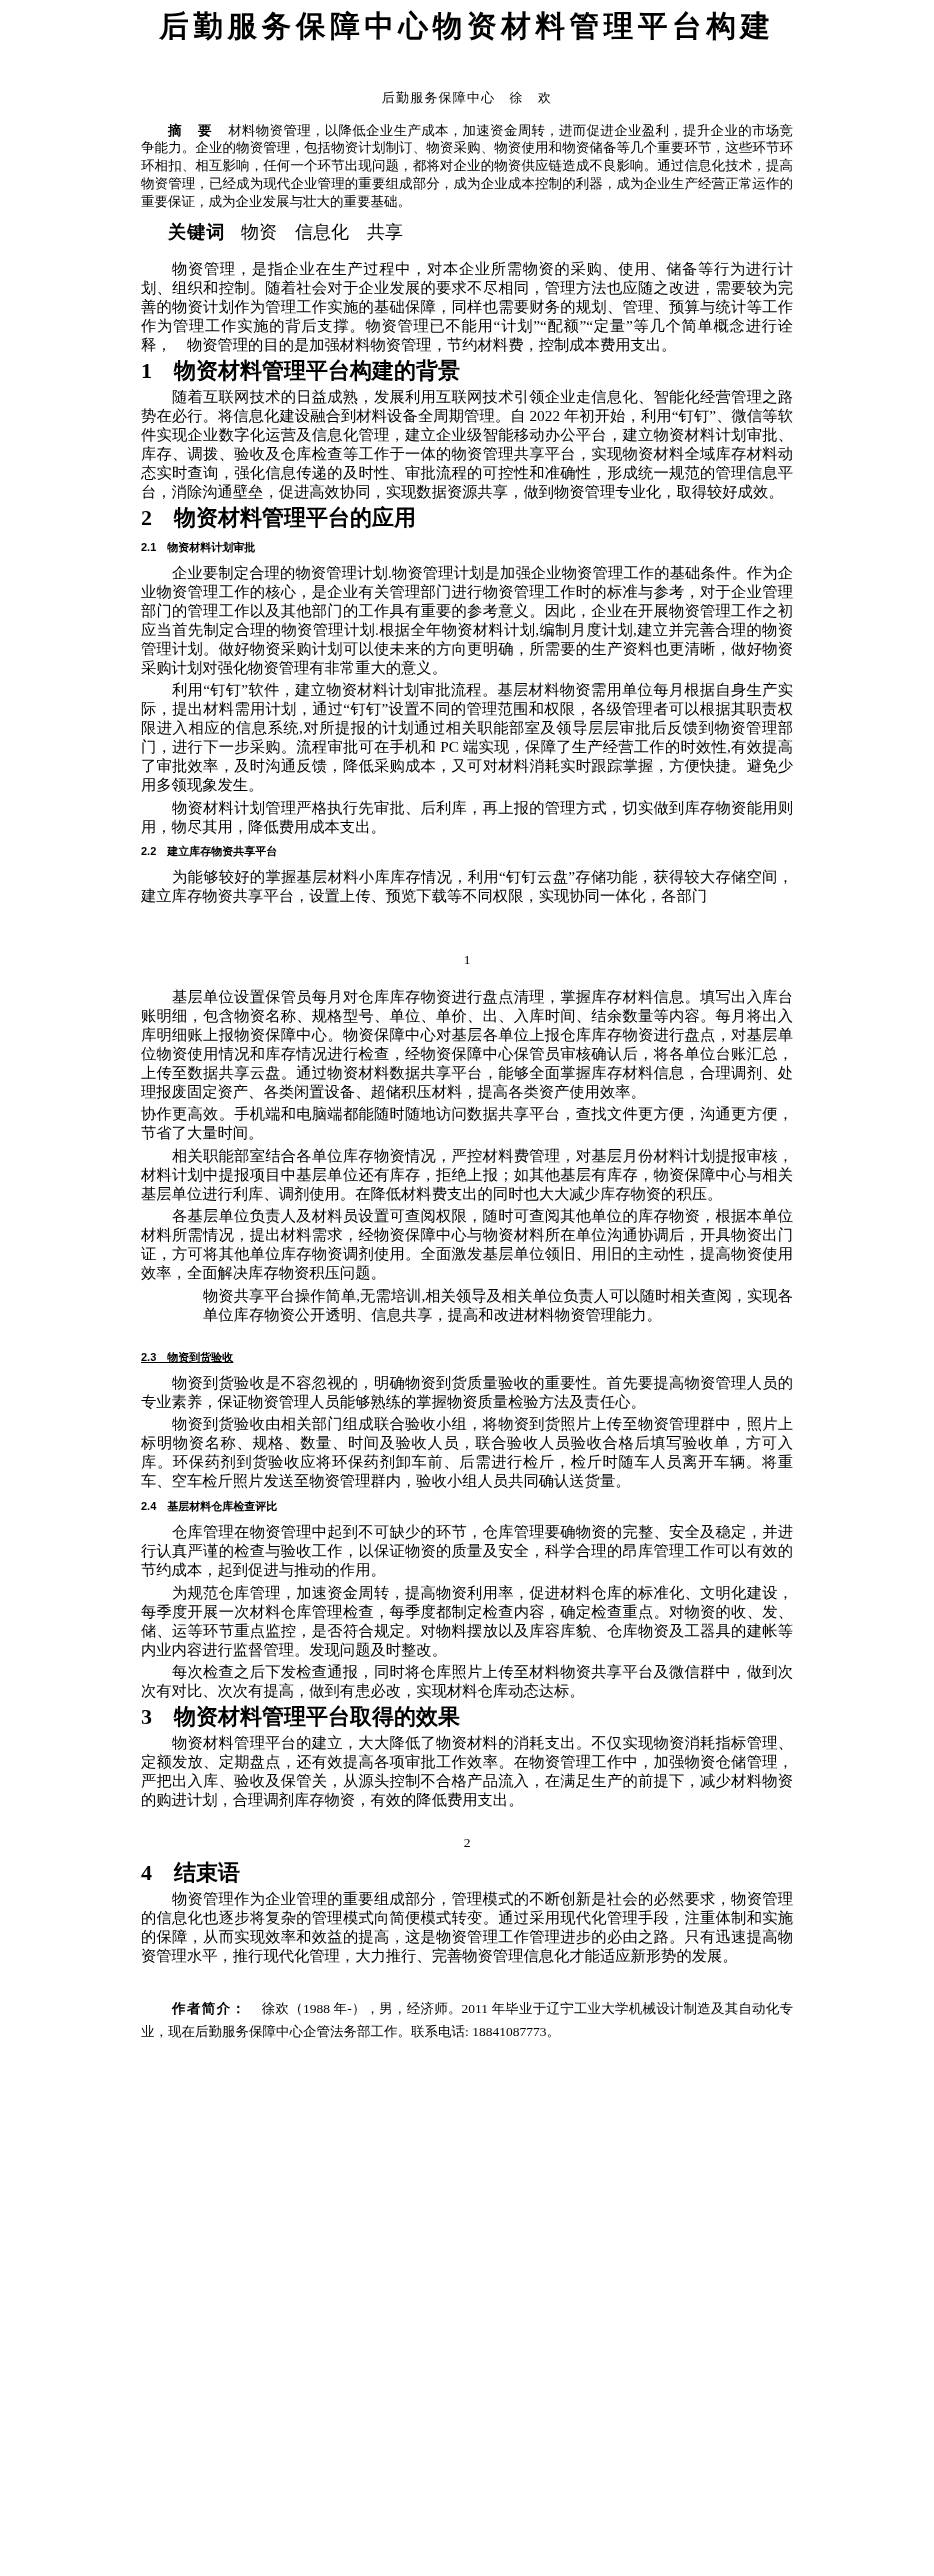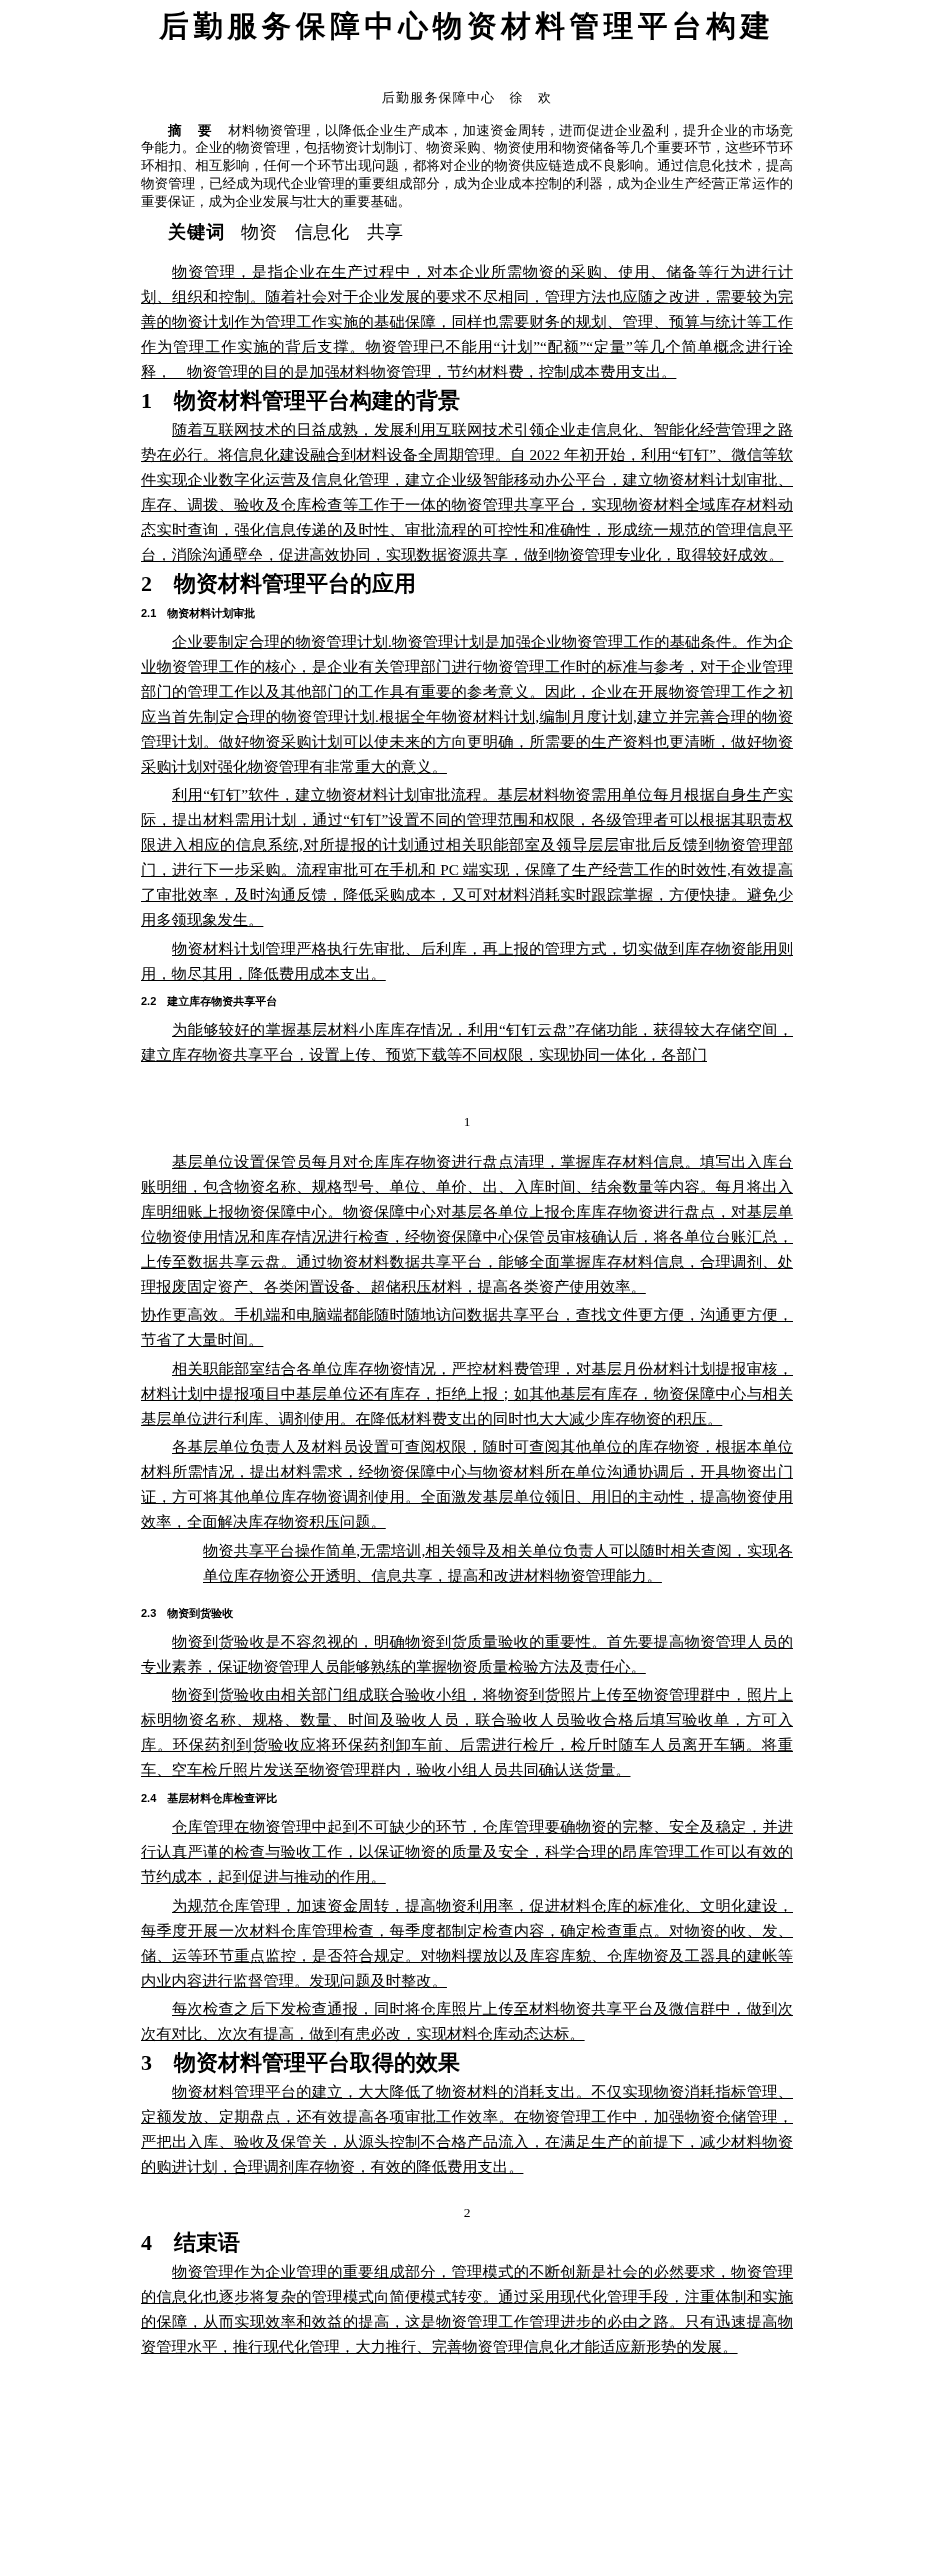--- a/index.html
+++ b/index.html
@@ -48,46 +48,45 @@
     letter-spacing: 1.2px;
   }
   .keywords {
     margin-top: 4.7px;
     font-size: 18px;
     line-height: 17.7px;
     text-indent: 27px;
   }
   .para {
     font-size: 15.3px;
-    line-height: 25px;
+    line-height: 19px;
     text-align: justify;
     text-indent: 31px;
     margin: 3.5px 0 0 0;
-    text-decoration: underline;
   }
   .para.continuation { text-indent: 0; }
   .para.inset {
     padding-left: 62px;
     text-indent: 0;
   }
   .h1 {
     font-family: Liberation Serif, serif;
     font-weight: bold;
     font-size: 22px;
     line-height: 26px;
     margin: 3.5px 0 0 0;
   }
   .h2 {
     font-family: "Liberation Sans", "DejaVu Sans", sans-serif;
     font-weight: bold;
     font-size: 11px;
     line-height: 23.6px;
     margin: 4.7px 0 0 0;
   }
-  .h2.gap-top { margin-top: 14px; }
+  .h2.gap-top { margin-top: 22px; text-decoration: underline; }
   .pagenum {
     text-align: center;
     font-size: 13.5px;
     line-height: 16.5px;
   }
   .pagenum.first { margin: 47px 0 17.7px 0; }
   .pagenum.second { margin: 26px 0 8.2px 0; }
   .bio {
     margin-top: 33px;
     font-size: 13.5px;
@@ -141,15 +140,16 @@
   <p class="para">每次检查之后下发检查通报，同时将仓库照片上传至材料物资共享平台及微信群中，做到次次有对比、次次有提高，做到有患必改，实现材料仓库动态达标。</p>
 
   <div class="h1">3　物资材料管理平台取得的效果</div>
   <p class="para">物资材料管理平台的建立，大大降低了物资材料的消耗支出。不仅实现物资消耗指标管理、定额发放、定期盘点，还有效提高各项审批工作效率。在物资管理工作中，加强物资仓储管理，严把出入库、验收及保管关，从源头控制不合格产品流入，在满足生产的前提下，减少材料物资的购进计划，合理调剂库存物资，有效的降低费用支出。</p>
 
   <div class="pagenum second">2</div>
 
   <div class="h1">4　结束语</div>
   <p class="para">物资管理作为企业管理的重要组成部分，管理模式的不断创新是社会的必然要求，物资管理的信息化也逐步将复杂的管理模式向简便模式转变。通过采用现代化管理手段，注重体制和实施的保障，从而实现效率和效益的提高，这是物资管理工作管理进步的必由之路。只有迅速提高物资管理水平，推行现代化管理，大力推行、完善物资管理信息化才能适应新形势的发展。</p>
 
+  <p class="bio"><span class="label-bold">作者简介：</span><span>徐欢（1988 年-），男，经济师。2011 年毕业于辽宁工业大学机械设计制造及其自动化专业，现在后勤服务保障中心企管法务部工作。联系电话: 18841087773。</span></p>
 
 </div>
 
 
 </body></html>

